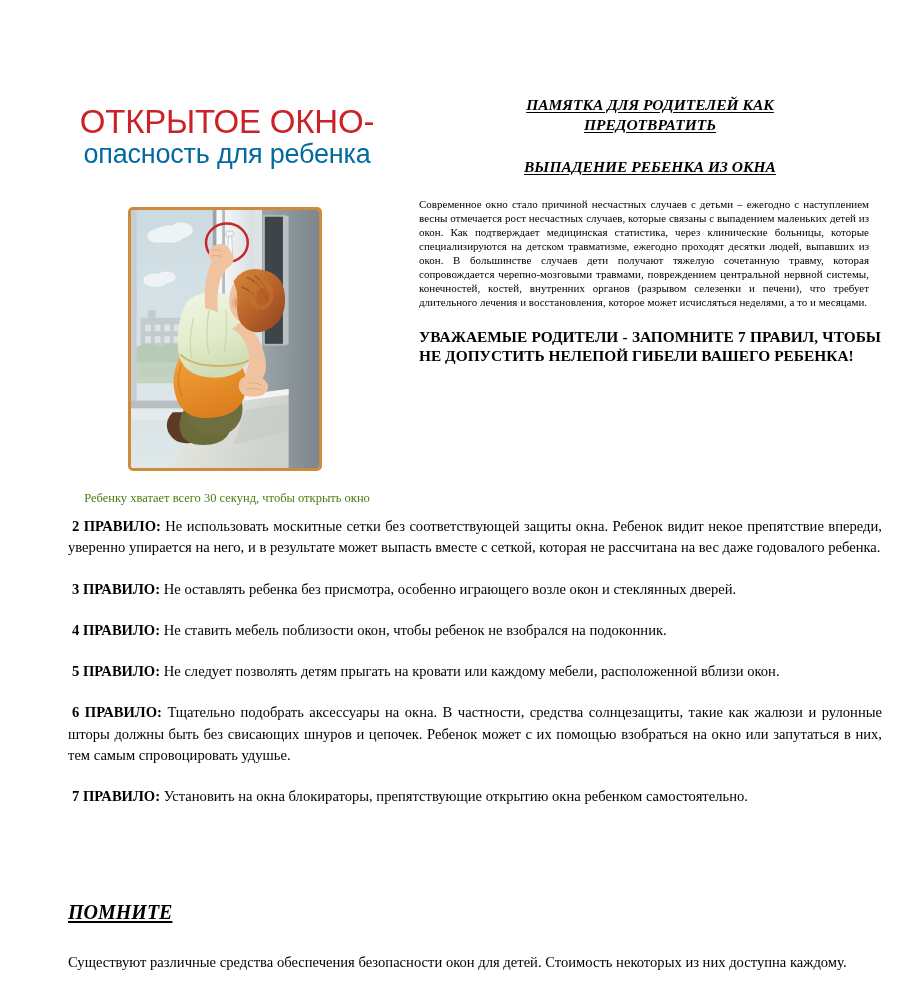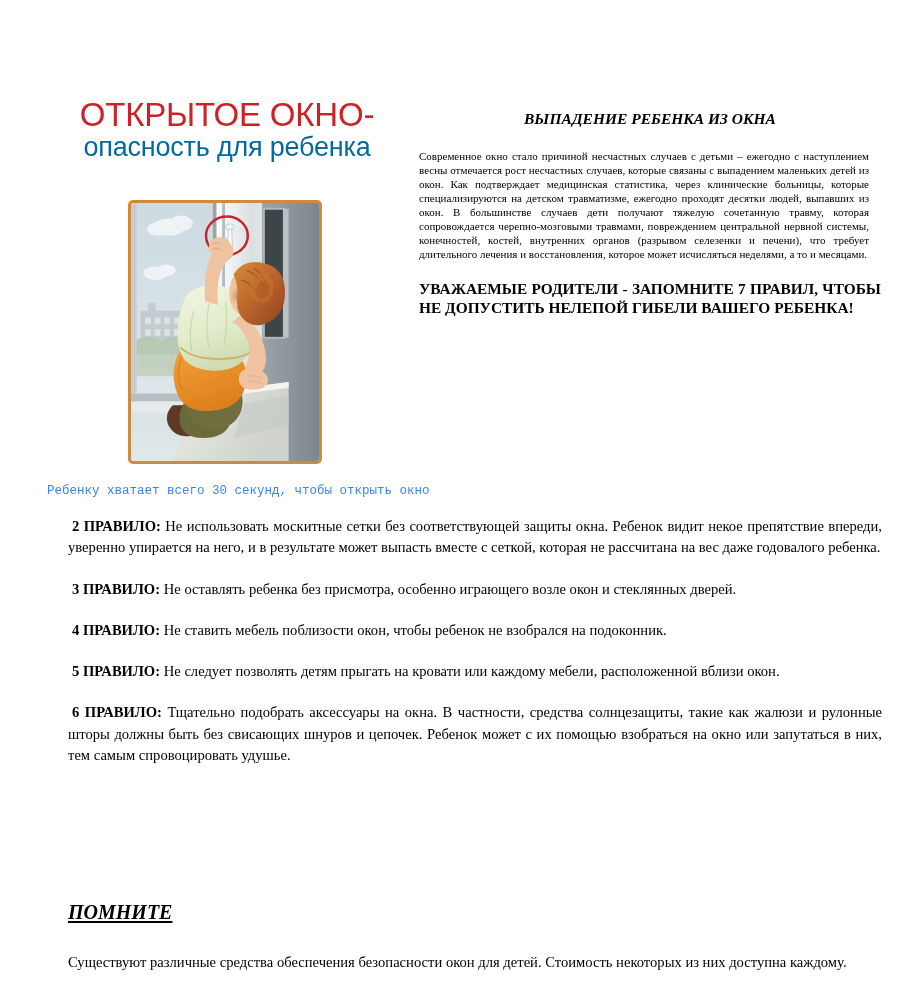--- a/index.html
+++ b/index.html
@@ -21,21 +21,21 @@
     position: absolute;
     inset: 0;
     width: 900px;
     height: 1003px;
   }
 
   
   .top-area {
     position: absolute;
     left: 0;
-    top: 2px;
+    top: 9px;
     width: 796px;
     height: 512px;
   }
 
   
   .poster {
     position: absolute;
     left: 47px;
     top: 96px;
     width: 360px;
@@ -85,23 +85,23 @@
     background: #cfd8dc;
   }
   .illustration-frame svg { display: block; width: 100%; height: 100%; }
 
   .poster-caption {
     position: absolute;
     left: 47px;
     top: 482px;
     width: 360px;
     text-align: center;
-    font-family: Liberation Mono, monospace;
+    font-family: Liberation Serif, serif;
     font-size: 12.5px;
-    color: #3b82f6;
+    color: #4d7c0f;
     white-space: nowrap;
   }
 
   
   .right-col {
     position: absolute;
     left: 419px;
     top: 86px;
     width: 462px;
   }
@@ -118,20 +118,21 @@
     text-underline-offset: 2px;
   }
   .doc-heading-2 {
     text-align: center;
     font-weight: bold;
     font-style: italic;
     font-size: 15.5px;
     margin: 22px 0 0 0;
   }
   .doc-heading-2 span.u {
+    text-decoration: underline;
     text-underline-offset: 2px;
   }
 
   .intro-par {
     margin: 21px 12px 0 0;
     font-size: 11px;
     line-height: 1.275;
     text-align: justify;
     text-align-last: left;
     hyphens: none;
@@ -371,20 +372,24 @@
             <ellipse cx="137" cy="88" rx="13" ry="16" fill="#c9752f" opacity="0.55"></ellipse>
             <ellipse cx="139" cy="90" rx="7" ry="9" fill="#a9561f" opacity="0.5"></ellipse>
           </g>
         </svg>
       </div>
     </div>
 
     <div class="poster-caption">Ребенку хватает всего 30 секунд, чтобы открыть окно</div>
 
     <div class="right-col">
+      <h1 class="doc-heading">
+        <span class="u">ПАМЯТКА ДЛЯ РОДИТЕЛЕЙ КАК</span><br>
+        <span class="u">ПРЕДОТВРАТИТЬ</span>
+      </h1>
       <h2 class="doc-heading-2">
         <span class="u">ВЫПАДЕНИЕ РЕБЕНКА ИЗ ОКНА</span>
       </h2>
       <p class="intro-par">Современное окно стало причиной несчастных случаев с детьми – ежегодно с наступлением весны отмечается рост несчастных случаев, которые связаны с выпадением маленьких детей из окон. Как подтверждает медицинская статистика, через клинические больницы, которые специализируются на детском травматизме, ежегодно проходят десятки людей, выпавших из окон. В большинстве случаев дети получают тяжелую сочетанную травму, которая сопровождается черепно-мозговыми травмами, повреждением центральной нервной системы, конечностей, костей, внутренних органов (разрывом селезенки и печени), что требует длительного лечения и восстановления, которое может исчисляться неделями, а то и месяцами.</p>
       <p class="callout">УВАЖАЕМЫЕ РОДИТЕЛИ - ЗАПОМНИТЕ 7 ПРАВИЛ, ЧТОБЫ НЕ ДОПУСТИТЬ НЕЛЕПОЙ ГИБЕЛИ ВАШЕГО РЕБЕНКА!</p>
     </div>
   </div>
 
   <div class="rules">
     <p class="rule">
@@ -395,20 +400,23 @@
     </p>
     <p class="rule">
       <span class="rule-label">4 ПРАВИЛО:</span><span> Не ставить мебель поблизости окон, чтобы ребенок не взобрался на подоконник.</span>
     </p>
     <p class="rule">
       <span class="rule-label">5 ПРАВИЛО:</span><span> Не следует позволять детям прыгать на кровати или каждому мебели, расположенной вблизи окон.</span>
     </p>
     <p class="rule">
       <span class="rule-label">6 ПРАВИЛО:</span><span> Тщательно подобрать аксессуары на окна. В частности, средства солнцезащиты, такие как жалюзи и рулонные шторы должны быть без свисающих шнуров и цепочек. Ребенок может с их помощью взобраться на окно или запутаться в них, тем самым спровоцировать удушье.</span>
     </p>
+    <p class="rule">
+      <span class="rule-label">7 ПРАВИЛО:</span><span> Установить на окна блокираторы, препятствующие открытию окна ребенком самостоятельно.</span>
+    </p>
   </div>
 
   <div class="remember-heading">
     <span class="u">ПОМНИТЕ</span>
   </div>
   <p class="remember-par">Существуют различные средства обеспечения безопасности окон для детей. Стоимость некоторых из них доступна каждому.</p>
 
 </div>
 
 </body></html>

